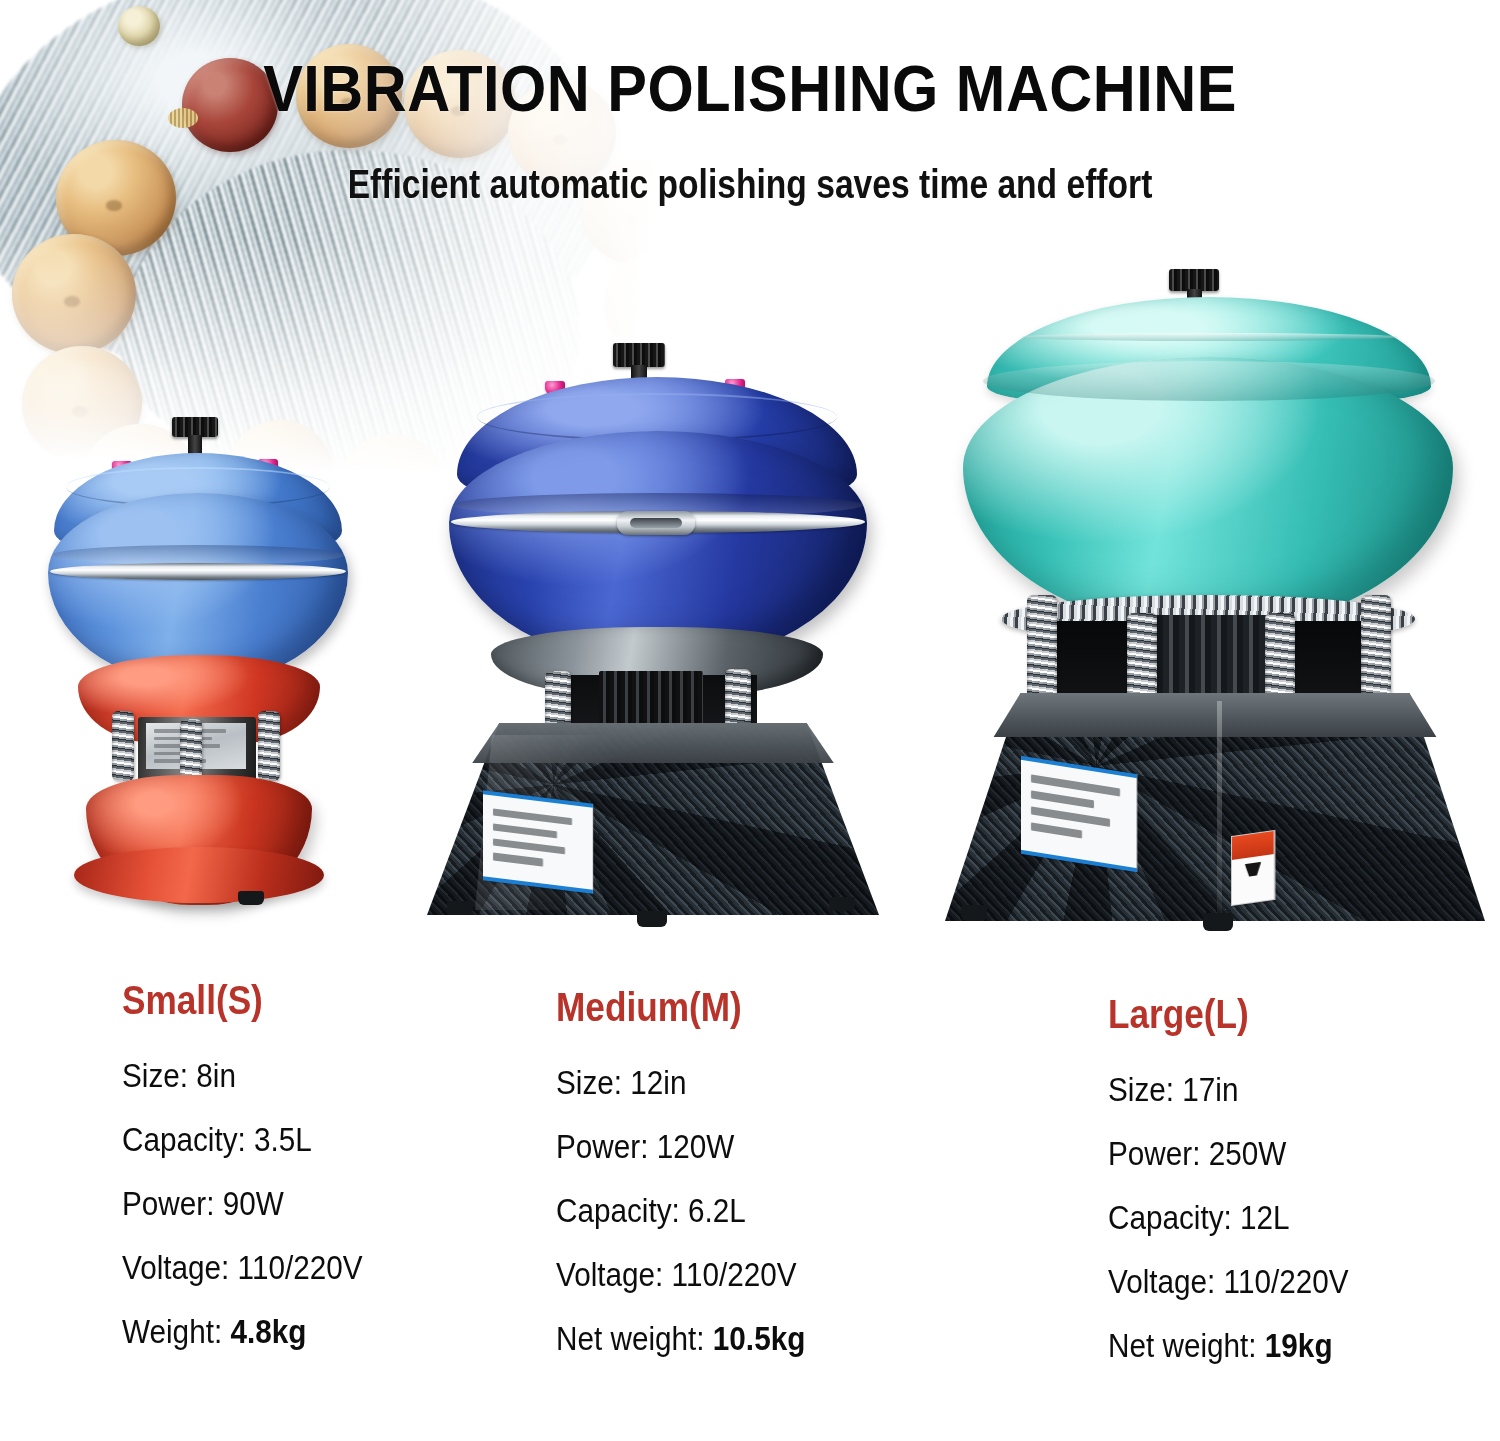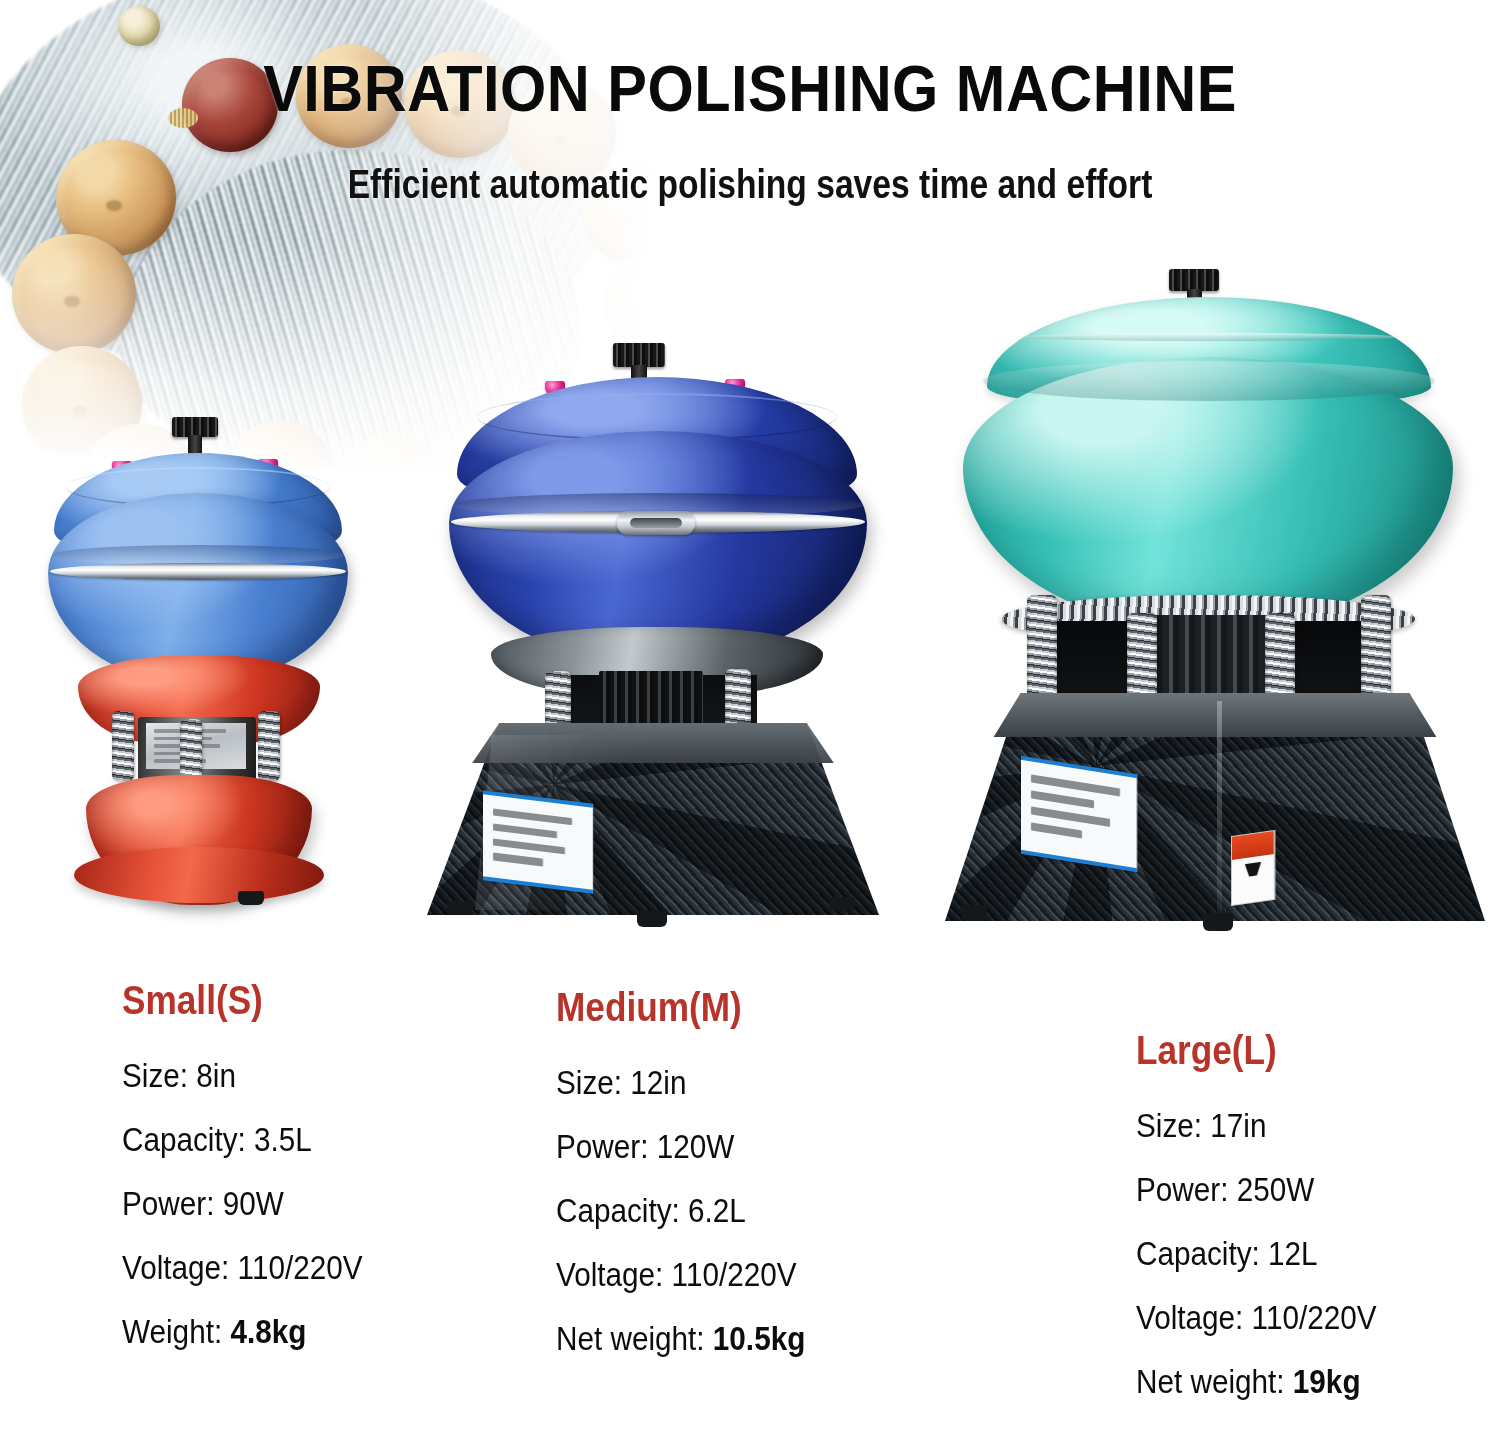--- a/index.html
+++ b/index.html
@@ -369,21 +369,21 @@
     white-space:nowrap; margin-bottom:34px;
   }
   .spec-row{
     font-size:33px; color:#0d0d0d; white-space:nowrap;
     transform:scaleX(.9); transform-origin:0 50%;
     margin-bottom:26px; font-weight:500;
   }
   .spec-row b{ font-weight:bold; }
   #c-small{ left:84px; top:978px;margin-left:38px; }
   #c-med{   left:556px; top:985px; }
-  #c-large{ left:1136px; top:992px;margin-top:36px; }
+  #c-large{ left:1108px; top:992px; }
 </style>
 </head>
 <body>
 
 <div class="bg-photo">
   <div class="rock"></div>
   <div class="rock2"></div>
 
   <div class="bead pale" style="left:118px;top:6px;width:42px;height:40px;"></div>
   <div class="bead red" style="left:182px;top:58px;width:96px;height:94px;"></div>

